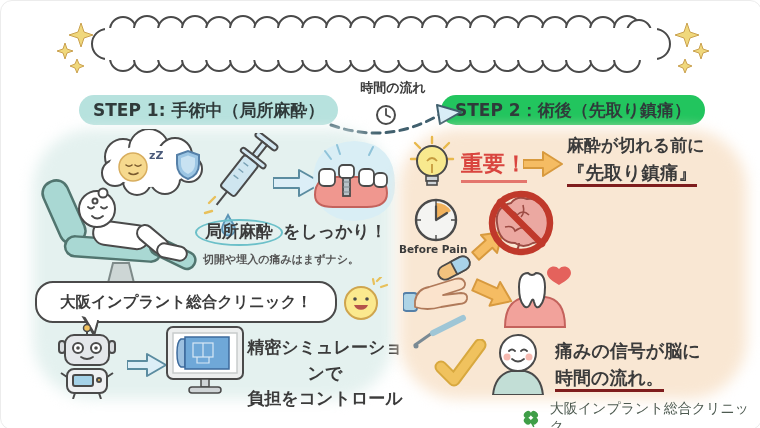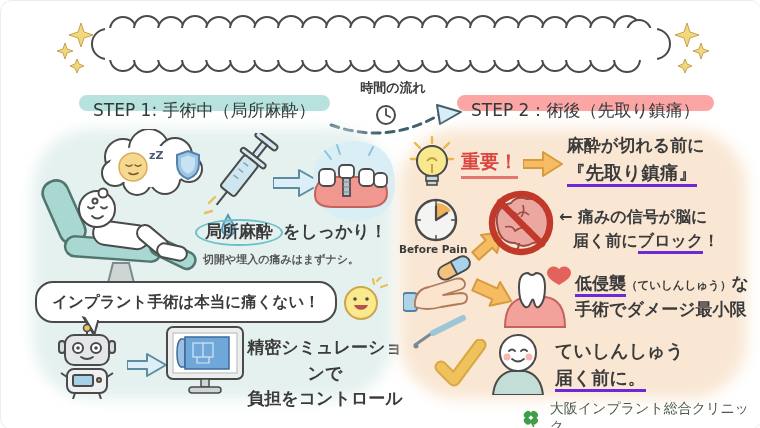--- a/index.html
+++ b/index.html
@@ -6,24 +6,24 @@
   #page{
     position:relative;width:760px;height:428px;overflow:hidden;
     background:#ffffff;border:1px solid #ececec;border-radius:12px;
     font-family:"DejaVu Sans","Liberation Sans",sans-serif;
     color:#3b3b3b;
   }
   .abs{position:absolute;}
   .b{font-weight:bold;}
   .panel-bg{position:absolute;inset:0;border-radius:60px;filter:blur(7px);}
   .pill{
-    height:16px;line-height:30px;padding:0 14px;border-radius:15px;
-    font-size:17px;font-weight:normal;color:#2f3a3a;white-space:nowrap;
-  }
-  .ul-orange{border-bottom:3px solid #6d28d9;padding-bottom:1px;}
+    height:30px;line-height:30px;padding:0 14px;border-radius:15px;
+    font-size:17px;font-weight:bold;color:#2f3a3a;white-space:nowrap;
+  }
+  .ul-orange{border-bottom:3px solid #7f1d1d;padding-bottom:1px;}
   .ul-red{border-bottom:3px solid #e4766d;padding-bottom:1px;}
   .kw-circle{
     display:inline-block;border:2px solid #6cc0c9;border-radius:50%;
     padding:1px 8px 3px;line-height:1.1;
   }
   .quote-bubble{
     background:#fff;border:2px solid #4a4a4a;border-radius:18px;
     display:flex;align-items:center;justify-content:center;
     font-size:15.5px;font-weight:bold;white-space:nowrap;
   }
@@ -109,21 +109,21 @@
   </svg>
   <svg class="abs" style="left:672px;top:22px;" width="36" height="52" viewBox="0 0 36 52">
     <g fill="#f0d87c" stroke="#caa14f" stroke-width="1">
       <path d="M14 0 L17 9 L26 12 L17 15 L14 24 L11 15 L2 12 L11 9 Z"></path>
       <path d="M28 20 L30 26 L36 28 L30 30 L28 36 L26 30 L20 28 L26 26 Z"></path>
       <path d="M12 36 L14 41 L19 43 L14 45 L12 50 L10 45 L5 43 L10 41 Z"></path>
     </g>
   </svg>
 
   <div class="abs pill" style="left:78px;top:94px;background:#b7e2de;">STEP 1: 手術中（局所麻酔）</div>
-  <div class="abs pill" style="left:456px;top:94px;background:#fca5a5;">STEP 2：術後（先取り鎮痛）</div>
+  <div class="abs pill" style="left:440px;top:94px;background:#22c55e;">STEP 2：術後（先取り鎮痛）</div>
 
   <div class="abs b" style="left:336px;top:78px;width:112px;text-align:center;font-size:13px;">時間の流れ</div>
   <svg class="abs" style="left:374px;top:103px;" width="22" height="22" viewBox="0 0 22 22">
     <circle cx="11" cy="11" r="9" fill="#fff" stroke="#4a4a4a" stroke-width="2"></circle>
     <path d="M11 11 L11 5 M11 11 L15 13" stroke="#4a4a4a" stroke-width="1.8" stroke-linecap="round" fill="none"></path>
   </svg>
   <svg class="abs" style="left:326px;top:100px;" width="140" height="36" viewBox="0 0 140 36">
     <path d="M4 24 Q 60 44 112 14" fill="none" stroke="#41606e" stroke-width="3" stroke-dasharray="8 6" stroke-linecap="round"></path>
     <polygon points="110,4 134,11 113,23" fill="#d9edf7" stroke="#41606e" stroke-width="2" stroke-linejoin="round"></polygon>
   </svg>
@@ -215,21 +215,21 @@
         <path d="M40 45 h7 M40 50 h7 M40 55 h7" stroke-width="1.2" stroke="#7e8a90"></path>
       </g>
     </svg>
 
     <div class="abs b" style="left:162px;top:90px;font-size:17px;white-space:nowrap;">
       <span class="kw-circle">局所麻酔</span><span>をしっかり！</span>
     </div>
     <div class="abs b" style="left:170px;top:123px;font-size:11px;color:#555;white-space:nowrap;">切開や埋入の痛みはまずナシ。</div>
 
     <div class="abs quote-bubble" style="left:2px;top:152px;width:298px;height:38px;">
-      <span>インプラント手術は本当に痛くない！</span>
+      <span>大阪インプラント総合クリニック！</span>
     </div>
     <svg class="abs" style="left:306px;top:148px;" width="50" height="48" viewBox="0 0 50 48">
       <g stroke="#e8c05a" stroke-width="2.2" stroke-linecap="round">
         <path d="M38 4 L42 0"></path>
           <path d="M42 10 L48 8"></path>
           <path d="M34 2 L35 7"></path>
       </g>
       <circle cx="22" cy="26" r="16" fill="#fbe98e" stroke="#cfa54e" stroke-width="2"></circle>
       <circle cx="16" cy="22" r="1.8" fill="#4a4a4a"></circle>
         <circle cx="28" cy="22" r="1.8" fill="#4a4a4a"></circle>
@@ -290,21 +290,21 @@
           <path d="M8 8 L13 13"></path>
           <path d="M42 8 L37 13"></path>
           <path d="M4 24 L10 24"></path>
           <path d="M46 24 L40 24"></path>
       </g>
       <circle cx="25" cy="26" r="15" fill="#f8e98e" stroke="#4a4a4a" stroke-width="2"></circle>
       <path d="M20 26 q5 -6 10 0 M25 29 L25 38" stroke="#c69b3f" stroke-width="1.8" fill="none"></path>
       <rect x="19" y="41" width="12" height="5" fill="#cfd4d8" stroke="#4a4a4a" stroke-width="1.6"></rect>
       <rect x="20" y="46" width="10" height="4" fill="#cfd4d8" stroke="#4a4a4a" stroke-width="1.6"></rect>
     </svg>
-    <div class="abs b ul-red" style="left:62px;top:20px;font-size:19px;color:#d9453f;">重要！</div>
+    <div class="abs b ul-red" style="left:62px;top:20px;font-size:22px;color:#d9453f;">重要！</div>
     <svg class="abs" style="left:124px;top:22px;" width="40" height="26" viewBox="0 0 40 26">
       <polygon points="0,9 20,9 20,1 39,13 20,25 20,17 0,17" fill="#f5bc63" stroke="#d89a3e" stroke-width="2" stroke-linejoin="round"></polygon>
     </svg>
     <div class="abs b txt" style="left:168px;top:4px;font-size:17px;white-space:nowrap;">
       <div>麻酔が切れる前に</div>
       <div style="font-size:18.5px;"><span class="ul-orange">『先取り鎮痛』</span></div>
     </div>
 
     <svg class="abs" style="left:14px;top:68px;" width="46" height="46" viewBox="0 0 46 46">
       <circle cx="23" cy="23" r="20" fill="#f4f4f2" stroke="#4a4a4a" stroke-width="2.4"></circle>
@@ -330,67 +330,59 @@
       <path d="M14 34 Q12 18 28 14 Q34 6 44 10 Q58 8 62 22 Q70 28 64 40 Q64 52 50 54 Q40 60 32 54 Q16 54 14 34 Z" fill="#eba8a1" stroke="#9c4b44" stroke-width="2"></path>
       <g stroke="#9c4b44" stroke-width="1.6" fill="none">
         <path d="M24 24 q6 -4 10 2 q6 -6 12 0"></path>
         <path d="M22 38 q8 -2 10 4 q8 -6 16 -2"></path>
         <path d="M40 16 q2 8 -2 12"></path>
       </g>
       <path d="M36 54 q0 6 -4 8" stroke="#9c4b44" stroke-width="2" fill="none"></path>
       <circle cx="38" cy="34" r="29" fill="none" stroke="#c0392b" stroke-width="6.5"></circle>
       <line x1="17" y1="13" x2="59" y2="55" stroke="#c0392b" stroke-width="6.5" stroke-linecap="round"></line>
     </svg>
-    <div class="abs b txt" style="left:160px;top:76px;font-size:16px;white-space:nowrap;">
-      <div>← 痛みの信号が脳に</div>
-      <div style="padding-left:14px;"><span>届く前に</span><span class="ul-orange">ブロック</span><span>！</span></div>
-    </div>
 
     <svg class="abs" style="left:4px;top:142px;" width="66" height="48" viewBox="0 0 66 48">
       <rect x="0" y="22" width="14" height="18" rx="3" fill="#aed4e6" stroke="#5580a8" stroke-width="1.8"></rect>
       <path d="M12 30 Q14 18 26 16 L52 8 Q60 6 62 12 Q63 17 56 19 L40 24 L58 22 Q65 22 64 28 Q63 33 56 33 L38 36 Q24 40 12 36 Z" fill="#fbe3cc" stroke="#b07a5a" stroke-width="1.8" stroke-linejoin="round"></path>
     </svg>
     <svg class="abs" style="left:12px;top:184px;" width="60" height="36" viewBox="0 0 60 36">
       <line x1="4" y1="32" x2="24" y2="18" stroke="#7a8a94" stroke-width="3" stroke-linecap="round"></line>
       <line x1="22" y1="20" x2="52" y2="5" stroke="#9fc6d6" stroke-width="6" stroke-linecap="round"></line>
       <circle cx="5" cy="33" r="2.5" fill="#7a8a94"></circle>
     </svg>
     <svg class="abs" style="left:72px;top:148px;" width="44" height="32" viewBox="0 0 44 32">
       <g transform="rotate(24 22 16)">
         <polygon points="2,10 24,10 24,3 42,16 24,29 24,22 2,22" fill="#f5bc63" stroke="#d89a3e" stroke-width="2" stroke-linejoin="round"></polygon>
       </g>
     </svg>
     <svg class="abs" style="left:102px;top:132px;" width="72" height="70" viewBox="0 0 72 70">
       <path d="M58 8 c4 -5 12 -2 12 4 c0 5 -7 9 -12 12 c-5 -3 -12 -7 -12 -12 c0 -6 8 -9 12 -4 Z" fill="#e4625c"></path>
       <path d="M4 66 Q4 38 26 36 L44 36 Q64 38 64 66 Z" fill="#f2a29b" stroke="#c4625c" stroke-width="2"></path>
       <path d="M18 26 Q18 12 27 12 Q31 16 35 12 Q44 12 44 26 Q44 40 39 45 Q35 49 33 41 Q32 36 30 41 Q27 49 23 45 Q18 40 18 26 Z" fill="#ffffff" stroke="#4a4a4a" stroke-width="2"></path>
     </svg>
-    <div class="abs b txt" style="left:176px;top:142px;font-size:17px;white-space:nowrap;">
-      <div><span class="ul-orange">低侵襲</span><span style="font-size:11.5px;">（ていしんしゅう）</span><span>な</span></div>
-      <div>手術でダメージ最小限</div>
-    </div>
 
     <svg class="abs" style="left:34px;top:210px;" width="54" height="48" viewBox="0 0 54 48">
       <path d="M8 28 L21 41 L47 6" fill="none" stroke="#d8a83e" stroke-width="13" stroke-linecap="round" stroke-linejoin="round"></path>
       <path d="M8 28 L21 41 L47 6" fill="none" stroke="#f0c25e" stroke-width="9" stroke-linecap="round" stroke-linejoin="round"></path>
     </svg>
     <svg class="abs" style="left:88px;top:200px;" width="62" height="66" viewBox="0 0 62 66">
       <path d="M6 66 Q8 46 24 42 L38 42 Q54 46 56 66 Z" fill="#c2ded6" stroke="#4a4a4a" stroke-width="2"></path>
       <circle cx="31" cy="24" r="18" fill="#ffffff" stroke="#4a4a4a" stroke-width="2"></circle>
       <circle cx="20" cy="28" r="3.5" fill="#f6b9b0"></circle>
         <circle cx="42" cy="28" r="3.5" fill="#f6b9b0"></circle>
       <g stroke="#4a4a4a" stroke-width="1.8" fill="none" stroke-linecap="round">
         <path d="M22 22 q3 -3 6 0"></path>
           <path d="M34 22 q3 -3 6 0"></path>
           <path d="M25 30 q6 5 12 0"></path>
       </g>
     </svg>
     <div class="abs b txt" style="left:156px;top:208px;font-size:18px;white-space:nowrap;">
-      <div>ていしんしゅう</div>
-      <div><span class="ul-orange">届く前に。</span></div>
+      <div>痛みの信号が脳に</div>
+      <div><span class="ul-orange">時間の流れ。</span></div>
     </div>
   </div>
 
   <div class="abs" style="left:520px;top:399px;display:flex;align-items:center;gap:9px;">
     <svg width="20" height="20" viewBox="0 0 20 20">
       <g fill="#3f9e47">
         <ellipse cx="6.5" cy="6.5" rx="4" ry="3.2" transform="rotate(-45 6.5 6.5)"></ellipse>
         <ellipse cx="13.5" cy="6.5" rx="4" ry="3.2" transform="rotate(45 13.5 6.5)"></ellipse>
         <ellipse cx="6.5" cy="13" rx="4" ry="3.2" transform="rotate(45 6.5 13)"></ellipse>
         <ellipse cx="13.5" cy="13" rx="4" ry="3.2" transform="rotate(-45 13.5 13)"></ellipse>

